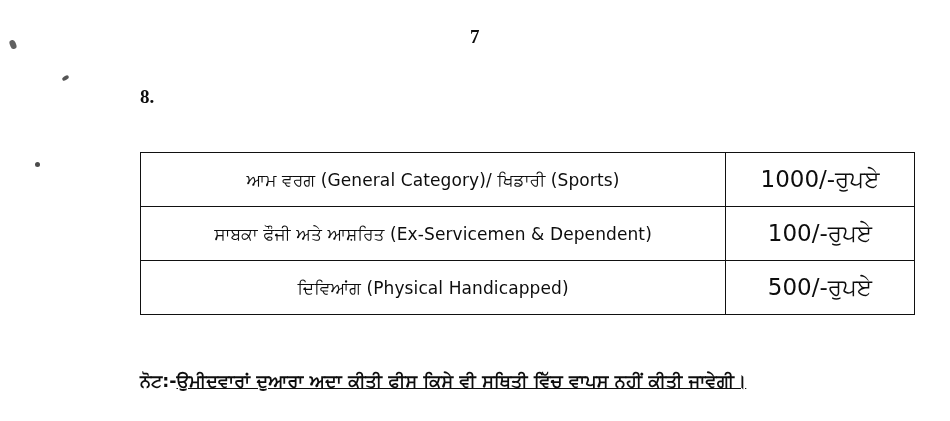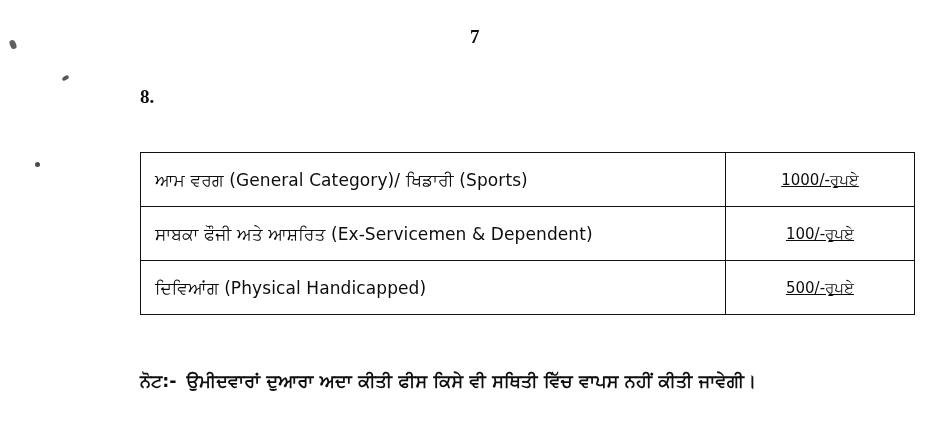--- a/index.html
+++ b/index.html
@@ -90,47 +90,47 @@
   table.fee-table td {
     border: 1.6px solid #111;
     height: 53px;
     padding: 0 14px;
     vertical-align: middle;
     font-size: 17px;
     font-family: "DejaVu Sans", "Liberation Sans", sans-serif;
   }
   table.fee-table td.cat {
     width: 556px;
-    text-align: left;
+    text-align: center;
     letter-spacing: 0.1px;
   }
   table.fee-table td.amt {
     width: 160px;
     text-align: center;
-    font-size: 15px;
-    text-decoration: underline;
+    font-size: 23px;
   }
   .note-row {
     position: absolute;
     top: 371px;
     left: 140px;
     display: flex;
     align-items: baseline;
-    gap: 10px;
+    gap: 0;
     font-family: "DejaVu Sans", "Liberation Sans", sans-serif;
     font-size: 17.5px;
     font-weight: bold;
     white-space: nowrap;
   }
   .note-label {
     font-weight: bold;
   }
   .note-text {
     font-weight: bold;
     letter-spacing: 0.2px;
+    text-decoration: underline;
   }
 </style>
 </head>
 <body>
 
 <div class="page">
 
   <div class="page-number">7</div>
 
   <div class="speck speck-a"></div>

